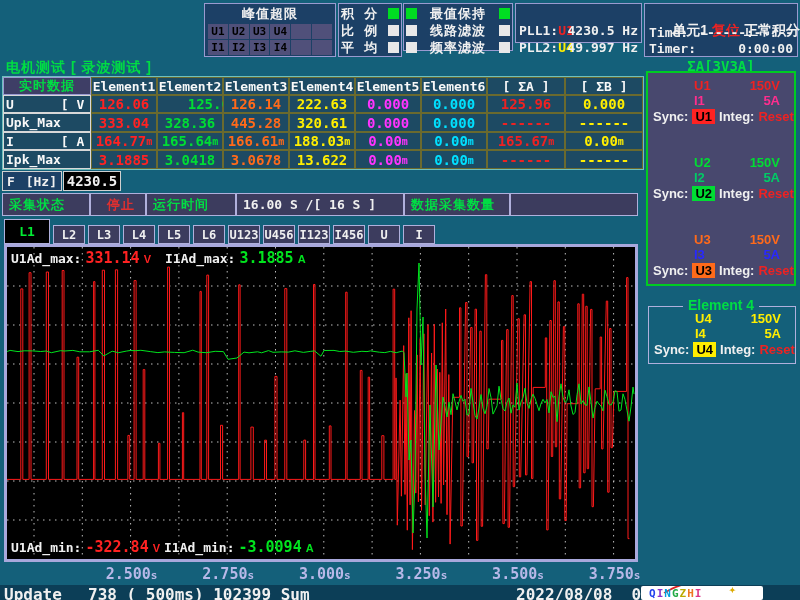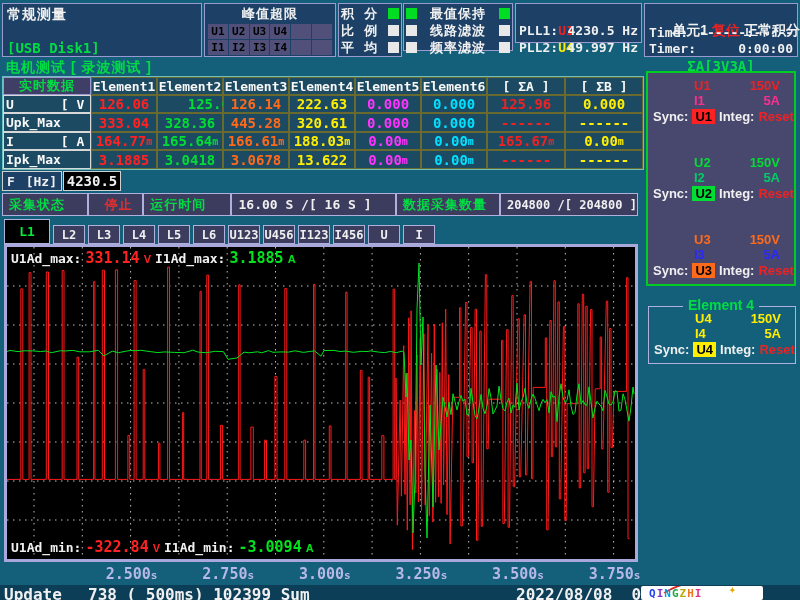--- a/index.html
+++ b/index.html
@@ -81,24 +81,20 @@
             border-radius:50%;border-bottom-color:transparent;border-left-color:transparent;transform:rotate(-14deg);}
   #logo-star{position:absolute;left:88px;top:0px;color:#ddaa00;font-size:8px;font-weight:bold;}
   #logo-text{position:absolute;left:8px;top:1px;font-size:11px;font-weight:bold;letter-spacing:1px;
              font-family:"DejaVu Sans Mono",monospace;}
 </style>
 </head>
 <body>
 
 <div id="screen">
 
-  <div class="tbox" style="left:2px;top:3px;width:200px;height:54px;">
-    <div class="cn" style="position:absolute;left:4px;top:2px;font-size:14px;">常规测量</div>
-    <div class="mono green" style="position:absolute;left:4px;top:36px;font-size:14px;font-weight:bold;">[USB Disk1]</div>
-  </div>
 
   <div class="tbox" style="left:204px;top:3px;width:132px;height:54px;">
     <div class="cn" style="text-align:center;margin-top:1px;">峰值超限</div>
     <div class="peak-row" id="peak-row1">
         <div class="peak-cell">U1</div>
         <div class="peak-cell">U2</div>
         <div class="peak-cell">U3</div>
         <div class="peak-cell">U4</div>
         <div class="peak-cell"></div>
         <div class="peak-cell"></div>
@@ -221,21 +217,20 @@
     <span class="mono">[Hz]</span>
   </div>
   <div class="abs mono" id="freq-value-box">4230.5</div>
 
   <div class="abs" id="acq-bar">
     <div class="seg cn green" style="width:88px;">采集状态</div>
     <div class="seg cn" style="width:56px;justify-content:center;color:#e03030;">停止</div>
     <div class="seg cn green" style="width:90px;">运行时间</div>
     <div class="seg mono" style="width:168px;font-weight:bold;font-size:13px;white-space:pre;">16.00 S /[ 16 S ]</div>
     <div class="seg cn green" style="width:106px;">数据采集数量</div>
-    <div class="seg mono noborder" style="flex:1;font-weight:bold;font-size:12px;white-space:pre;">204800 /[ 204800 ]</div>
   </div>
 
   <div class="abs" id="tabs">
       <div class="tab active">L1</div>
       <div class="tab">L2</div>
       <div class="tab">L3</div>
       <div class="tab">L4</div>
       <div class="tab">L5</div>
       <div class="tab">L6</div>
       <div class="tab">U123</div>
@@ -247,21 +242,21 @@
     </div>
 
   <div class="abs" id="plot">
     <svg id="wave-svg" width="628" height="312">
         <path d="M27,0V312M75.3,0V312M123.6,0V312M171.9,0V312M220.2,0V312M268.5,0V312M316.8,0V312M365.1,0V312M413.4,0V312M461.7,0V312M510,0V312M558.3,0V312M606.6,0V312M0,39H628M0,78H628M0,117H628M0,156H628M0,195H628M0,234H628M0,273H628" stroke="#d0d0d0" fill="none" stroke-width="1" stroke-dasharray="1.5,4.5" opacity="0.9"></path>
         <path d="M0,232.4L13.8,232.4L13.8,41.9L15.8,41.9L15.8,232.4L22.1,232.4L22.1,25.7L24,25.7L24,232.4L39.3,232.4L39.3,25L41.5,25L41.5,232.4L55.2,232.4L55.2,23.5L57,23.5L57,232.4L70,232.4L70,110.2L71.7,110.2L71.7,232.4L86.6,232.4L86.6,34.6L87.9,34.6L87.9,232.4L95.3,232.4L95.3,23.2L97.5,23.2L97.5,232.4L108.4,232.4L108.4,22.8L110.6,22.8L110.6,232.4L120.9,232.4L120.9,188.4L122.7,188.4L122.7,232.4L127.1,232.4L127.1,33.6L129.1,33.6L129.1,232.4L136.2,232.4L136.2,122.6L137.8,122.6L137.8,232.4L151.4,232.4L151.4,196.3L152.9,196.3L152.9,232.4L160.6,232.4L160.6,20.1L162.5,20.1L162.5,232.4L175.4,232.4L175.4,165.7L176.7,165.7L176.7,232.4L193,232.4L193,44.4L194.3,44.4L194.3,232.4L199.8,232.4L199.8,28.1L201.6,28.1L201.6,232.4L213.5,232.4L213.5,178.3L215.6,178.3L215.6,232.4L231.7,232.4L231.7,37.8L233.1,37.8L233.1,232.4L243.9,232.4L243.9,180.1L246.3,180.1L246.3,232.4L257.6,232.4L257.6,193.2L259.5,193.2L259.5,232.4L267.9,232.4L267.9,129.4L270,129.4L270,232.4L277.8,232.4L277.8,41.6L279.8,41.6L279.8,232.4L296.8,232.4L296.8,193.1L298.6,193.1L298.6,232.4L306.5,232.4L306.5,37.5L308,37.5L308,232.4L322.3,232.4L322.3,178.9L324,178.9L324,232.4L338.7,232.4L338.7,45.2L340.1,45.2L340.1,232.4L353.3,232.4L353.3,123.4L355,123.4L355,232.4L361.2,232.4L361.2,130.2L362.6,130.2L362.6,232.4L374.8,232.4L374.8,188.7L376.9,188.7L376.9,232.4L386.1,232.4L386.1,42.2L387.7,42.2L387.7,232.4L389,232.4L389,130.9L390.3,278.2L393.1,153.1L394.4,249.2L396.7,98.6L398,247.5L399,126.7L400.3,283.2L401.8,70.8L403.1,257.9L404.1,63.7L405.4,302.6L407.5,163.5L408.8,246.1L410.1,107.9L411.4,254.9L413.2,91.5L414.5,263.4L416.9,86.8L418.2,257.9L421,77.6L422.3,268.7L424.6,106L425.9,275.1L427.3,77.3L428.6,255.3L430.2,122L431.5,250L432.8,125.3L434.1,256.4L435.3,75.8L436.6,237.9L438.7,62L440,267.7L441.8,127.6L443.1,297.1L445.8,150.3L452.5,150.3L452.5,60.8L453.9,60.8L453.9,279L455.3,279L458.6,55.5L460,55.5L460,209.7L461.4,209.7L463.7,80.5L465.1,80.5L465.1,215.8L466.5,215.8L468.1,62.2L469.5,62.2L469.5,293.4L470.9,293.4L472.8,84.2L474.2,84.2L474.2,279.3L475.6,279.3L478.4,27.7L479.8,27.7L479.8,201.9L481.2,201.9L482,152.2L494.5,152.2L494.5,93.4L495.9,93.4L495.9,276.6L497.3,276.6L499.7,82.6L501.1,82.6L501.1,280.3L502.5,280.3L504.8,48.6L506.2,48.6L506.2,239.7L507.6,239.7L510.9,71.7L512.3,71.7L512.3,229.9L513.7,229.9L517.1,67.8L518.5,67.8L518.5,227.9L519.9,227.9L523.1,34.6L524.5,34.6L524.5,231.6L525.9,231.6L526.2,140.4L538.3,140.4L538.3,90.9L539.7,90.9L539.7,282.9L541.1,282.9L542.9,73.5L544.3,73.5L544.3,209.5L545.7,209.5L546.9,33.7L548.3,33.7L548.3,199.8L549.7,199.8L550.9,54.9L552.3,54.9L552.3,251.9L553.7,251.9L556.4,79.6L557.8,79.6L557.8,273.5L559.2,273.5L560.1,156.7L570.8,156.7L570.8,56.8L572.2,56.8L572.2,240.9L573.6,240.9L575.3,47.2L576.7,47.2L576.7,225.8L578.1,225.8L578.8,59.3L580.2,59.3L580.2,221.7L581.6,221.7L583.6,62.4L585,62.4L585,259.7L586.4,259.7L588.2,141.8L593.2,141.8L593.2,90L594.6,90L594.6,201.9L596,201.9L599.3,54.1L600.7,54.1L600.7,245.2L602.1,245.2L602.6,81.5L604,81.5L604,200.7L605.4,200.7L606.9,144.4L619.6,144.4L619.6,30.6L621,30.6L621,291.6L622.4,291.6" stroke="#ff1a1a" fill="none" stroke-width="1"></path>
         <path d="M0,104.5L3.1,103.4L11,104.6L17.2,103.8L25.3,103.9L33.7,104.5L39.3,104L44.3,105.7L53.5,103.7L57.6,104L65.9,103.4L72.8,104.8L82.5,104.8L91.3,103.3L96.8,108.9L105.2,104.2L111.5,105.7L119.3,104.1L123.3,103.5L128.5,103.7L133.9,103.3L143.3,104.6L150.9,105.6L157.6,104.9L167.4,105.4L177.1,105.7L185.8,103.2L191.1,105.1L199.4,105.7L208.2,104.3L216.4,104.6L221,112.3L229.9,111L237,105.1L242,105.8L250.6,104.8L254.6,105.8L261.5,103.6L266,105.3L274.2,104.9L281.4,105.1L287.9,103.8L296.4,105.4L303.3,104.4L307.6,103.9L313.9,109.2L317.1,103.5L327,103.4L332.8,104.5L338.4,104.1L346.3,105.3L354.9,104.3L360,104.6L363.5,103.9L372.3,105.2L377.8,105.6L383.4,104.4L389.2,105.7L395.2,104.1L397,105.5L399,150L400,126L402,213L404,193L406,286L408,232L410,62L412,16L414,118L416,70L418,224L420,291L423,158L426,260L429,118L432,203L436,150L440,170L442,155.1L444,167.7L446,146.7L448,154.7L450,162.9L452,154.7L454,148.4L456,154.4L458,152L460,168.1L462,167L464,141.4L466,155.4L468,168.3L470,172.1L472,161.1L474,147.5L476,161.5L478,166.8L480,159.1L482,141.5L484,150.5L486,167.1L488,163.1L490,158.8L492,139.2L494,152.4L496,161.7L498,164L500,155.4L502,151L504,166.2L506,157.9L508,160.3L510,136L512,163L514,154.9L516,150.8L518,141.2L520,156.2L522,161.4L524,152.2L526,147.2L528,151.3L530,157.6L532,163.7L534,156.5L536,152.3L538,155.9L540,152.5L542,165.9L544,144.7L546,150.4L548,149.1L550,174.7L552,149.9L554,136.8L556,150.3L558,155.4L560,153.6L562,142.8L564,159L566,167.5L568,165.6L570,147.7L572,136.8L574,157.1L576,153.6L578,157.8L580,158.3L582,139.9L584,155.2L586,171L588,160.7L590,154.2L592,157L594,159L596,163.9L598,143.2L600,149.8L602,157.2L604,158.1L606,154.8L608,143.8L610,144.6L612,164.2L614,163L616,146.8L618,152.5L620,163.4L622,174.2L624,159.8L626,140.1L627,147.1" stroke="#00e41e" fill="none" stroke-width="1"></path>
       </svg>
     <div class="ovl" style="left:4px;top:2px;">
       <span class="lbl">U1Ad_max:</span><span class="val" style="color:#ff2222;">331.14</span><span class="unit" style="color:#ff2222;">V</span>
-      <span class="lbl" style="">I1Ad_max:</span><span class="val" style="color:#00e41e;">3.1885</span><span class="unit" style="color:#00e41e;">A</span>
+      <span class="lbl" style="margin-left:10px;">I1Ad_max:</span><span class="val" style="color:#00e41e;">3.1885</span><span class="unit" style="color:#00e41e;">A</span>
     </div>
     <div class="ovl" style="left:4px;bottom:3px;">
       <span class="lbl">U1Ad_min:</span><span class="val" style="color:#ff2222;">-322.84</span><span class="unit" style="color:#ff2222;">V</span>
       <span class="lbl">I1Ad_min:</span><span class="val" style="color:#00e41e;">-3.0094</span><span class="unit" style="color:#00e41e;">A</span>
     </div>
   </div>
   <div id="xticks">
       <span class="xtick" style="left: 35px; margin-top: 18px;">2.250<span class="suf">s</span></span>
       <span class="xtick" style="left: 131.6px;">2.500<span class="suf">s</span></span>
       <span class="xtick" style="left: 228.2px;">2.750<span class="suf">s</span></span>

